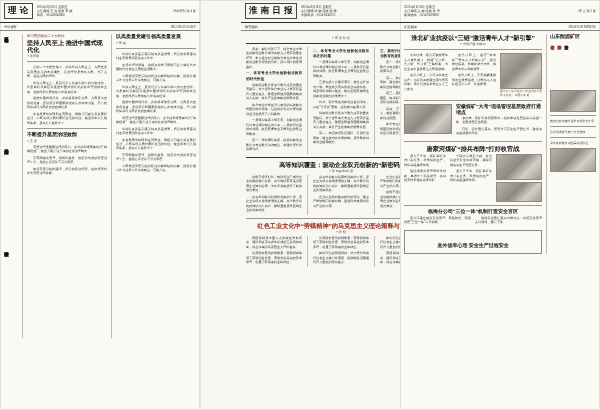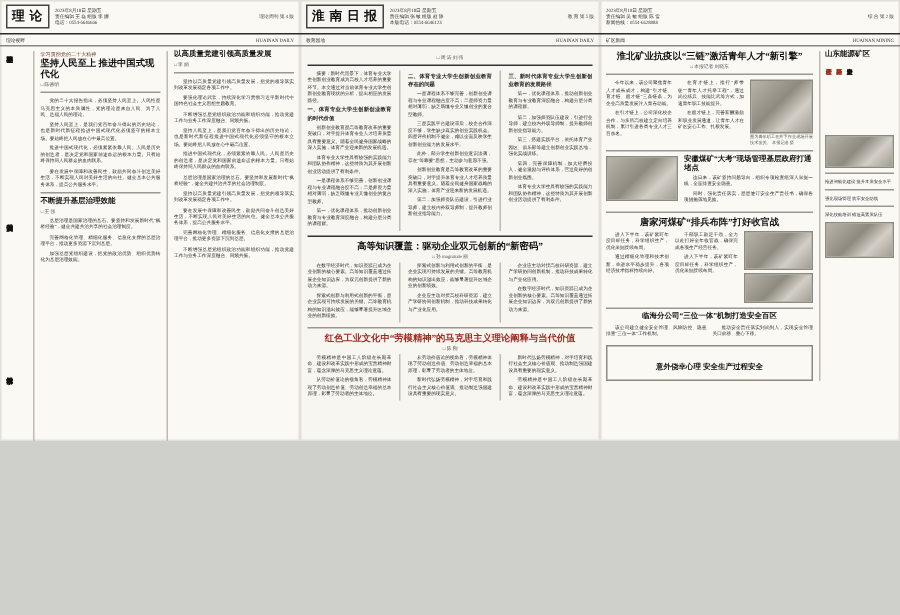--- a/index.html
+++ b/index.html
@@ -1,20 +1,20 @@
 <!DOCTYPE html>
 <html><head>
 <meta charset="utf-8">
 <style>
   html,body{margin:0;padding:0;background:#cfcfcc;}
   body{font-family:"Liberation Serif",serif;}
-  .page{width:600px;height:294px;position:relative;background:#ef4444;overflow:hidden;}
+  .page{width:600px;height:410px;position:relative;background:#ef4444;overflow:hidden;}
   .sheet{position:absolute;top:0;bottom:0;background:#faf9f4;box-shadow:0 0 0 1px #e2e0d8 inset;}
   .sheetA{left:0;width:200px;}
-  .sheetB{left:200px;width:200px;background:#f7f6f0;}
+  .sheetB{left:200px;width:200px;background:#f7f6f0;padding-left:41px;}
   .sheetC{left:400px;width:200px;background:#faf9f4;}
   .masthead{height:22px;border-bottom:1.2px solid #2b2b2b;display:flex;align-items:center;padding:0 4px;gap:4px;}
   .mast-logo{font-size:8.5px;font-weight:bold;letter-spacing:.5px;color:#111;border:1px solid #444;padding:1px 3px;}
   .mast-meta{font-size:3.2px;color:#333;line-height:1.25;flex:1;}
   .mast-right{font-size:3.2px;color:#444;text-align:right;}
   .hdr-strip{height:7px;border-bottom:.6px solid #888;display:flex;align-items:center;justify-content:space-between;padding:0 4px;font-size:3.2px;color:#333;}
   .cols{display:flex;padding:3px 4px 0 4px;gap:4px;}
   .col{flex:1;}
   .vline{width:0;border-left:.5px solid #bdbbb2;}
   .headline{font-weight:bold;color:#111;line-height:1.15;}

